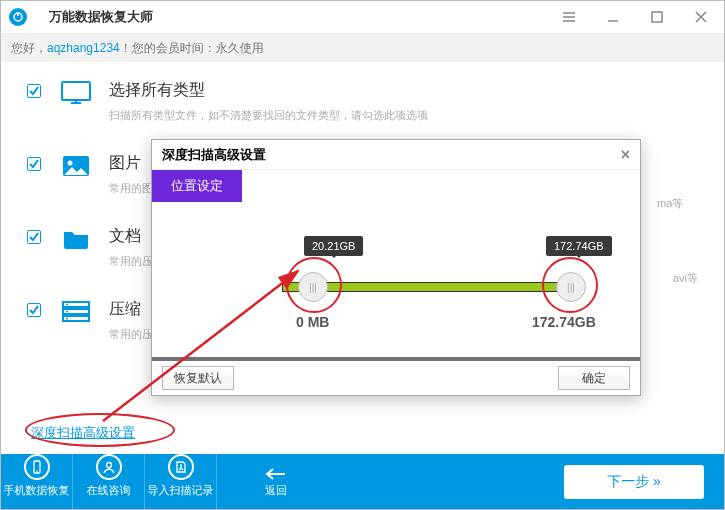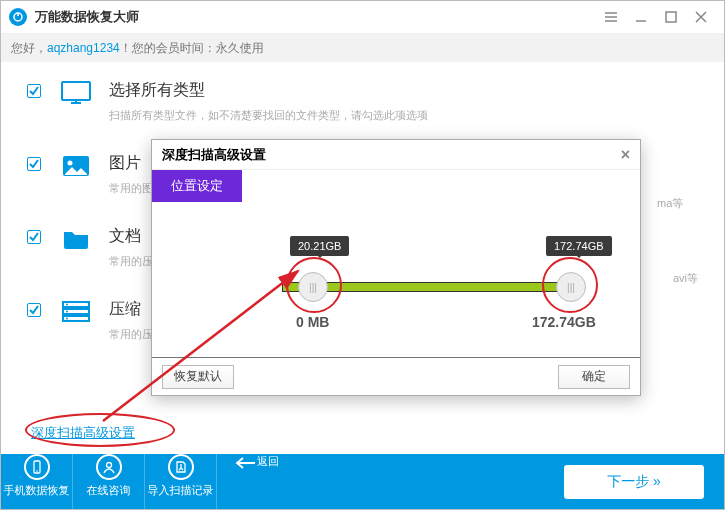--- a/index.html
+++ b/index.html
@@ -1,18 +1,18 @@
 <!DOCTYPE html>
 <html><head>
 <meta charset="utf-8">
 <style>
   * { box-sizing: border-box; margin: 0; padding: 0; font-family: "Microsoft YaHei", Arial, sans-serif; }
   body { width: 725px; height: 510px; background: #fff; border: 1px solid #bbb; position: relative; overflow: hidden; font-size: 12px; }
 
-  .titlebar { height: 32px; display: flex; align-items: center; padding: 16px 8px; border-bottom: 1px solid #eee; }
+  .titlebar { height: 32px; display: flex; align-items: center; padding: 16px 8px; border-bottom: 1px solid #eee; gap: 14px; }
   .titlebar .logo { width: 18px; height: 18px; border-radius: 50%; background: #0098e1; display: flex; align-items: center; justify-content: center; margin-right: 8px; }
   .titlebar .logo svg { width: 10px; height: 10px; }
   .titlebar .app-title { font-size: 13px; color: #333; font-weight: bold; flex: 1; }
   .wbtn { width: 30px; height: 30px; display: flex; align-items: center; justify-content: center; color: #888; }
   .wbtn svg { width: 14px; height: 14px; }
 
   .subbar { background: #f2f2f2; height: 28px; display: flex; align-items: center; padding: 0 10px; color: #777; font-size: 12px; }
   .subbar .uname { color: #0098e1; }
 
   .content { padding: 18px 26px 0 26px; }
@@ -23,47 +23,47 @@
   .row-text .t { font-size: 16px; color: #333; }
   .row-text .d { font-size: 11px; color: #aaa; margin-top: 7px; }
 
   .deepscan-link { position: absolute; left: 30px; top: 423px; color: #0098e1; font-size: 13px; text-decoration: underline; }
   .ellipse-link { position: absolute; left: 24px; top: 412px; width: 150px; height: 34px; border: 2px solid #d8232a; border-radius: 50%; pointer-events: none; }
 
   .bottombar { position: absolute; left: 0; bottom: 0; width: 100%; height: 55px; background: #0098e1; display: flex; align-items: center; color: #fff; }
   .bcell { width: 72px; display: flex; flex-direction: column; align-items: center; justify-content: flex-start; height: 100%; border-right: 1px solid rgba(255,255,255,0.25); font-size: 11px; }
   .bcell .circ { width: 26px; height: 26px; border: 2px solid #fff; border-radius: 50%; display: flex; align-items: center; justify-content: center; margin-bottom: 3px; }
   .bcell .circ svg { width: 14px; height: 14px; }
-  .back { width: 60px; display: flex; flex-direction: row; align-items: flex-start; justify-content: center; height: 100%; margin-left: 10px; font-size: 11px; }
+  .back { width: 60px; display: flex; flex-direction: column; align-items: flex-end; justify-content: center; height: 100%; margin-left: 10px; font-size: 11px; }
   .back svg { width: 22px; height: 18px; }
   .next { margin-left: auto; margin-right: 20px; background: #fff; color: #0098e1; width: 140px; height: 34px; border-radius: 3px; display: flex; align-items: center; justify-content: center; font-size: 14px; }
 
   
   .dialog { position: absolute; left: 150px; top: 138px; width: 490px; background: #fff; border: 1px solid #aaa; box-shadow: 0 4px 16px rgba(0,0,0,0.25); }
   .dialog .dtitle { height: 30px; display: flex; align-items: center; padding: 0 10px; font-size: 13px; font-weight: bold; border-bottom: 1px solid #eee; }
   .dialog .dtitle .x { margin-left: auto; color: #888; font-size: 16px; }
   .tabbar { height: 32px; display: flex; }
   .tabbar .tab { width: 90px; display: flex; align-items: center; justify-content: center; font-size: 13px; }
   .tabbar .tab.active { background: #6d28d9; color: #fff; }
   .dbody { position: relative; height: 155px; }
   .track { position: absolute; left: 130px; top: 80px; width: 300px; height: 10px; background: #9cc71c; border: 1px solid #333; }
   .handle { position: absolute; top: 70px; width: 30px; height: 30px; border-radius: 50%; background: #eee; border: 1px solid #bbb; display: flex; align-items: center; justify-content: center; color: #aaa; font-size: 10px; }
   .handle.left { left: 146px; }
   .handle.right { left: 404px; }
   .bubble { position: absolute; top: 34px; background: #3a3a3a; color: #fff; font-size: 11px; padding: 4px 8px; border-radius: 2px; }
   .bubble::after { content: ""; position: absolute; bottom: -6px; left: 50%; transform: translateX(-50%); border: 4px solid transparent; border-top-color: #3a3a3a; }
-  .bubble.left { left: 138px; }
+  .bubble.left { left: 152px; }
   .bubble.right { left: 394px; }
   .ring { position: absolute; top: 55px; width: 56px; height: 56px; border: 2px solid #d8232a; border-radius: 50%; pointer-events: none; }
   .ring.left { left: 134px; }
   .ring.right { left: 390px; }
   .lbl { position: absolute; top: 112px; font-size: 14px; font-weight: bold; color: #555; }
   .lbl.left { left: 144px; }
   .lbl.right { left: 380px; }
-  .dfooter { border-top: 1px solid #737373; height: 38px; display: flex; align-items: center; padding: 0 10px; gap: 8px; }
+  .dfooter { border-top: 4px solid #737373; height: 38px; display: flex; align-items: center; padding: 0 10px; gap: 8px; }
   .dfooter .btn { width: 72px; height: 24px; border: 1px solid #bbb; background: linear-gradient(#fff,#f3f3f3); display: flex; align-items: center; justify-content: center; font-size: 12px; color: #444; }
   .dfooter .spacer { flex: 1; }
 
   .arrow { position: absolute; left: 72px; top: 260px; width: 240px; height: 170px; pointer-events: none; }
   .suffix { position: absolute; color: #aaa; font-size: 11px; }
   .suffix.s1 { left: 656px; top: 195px; }
   .suffix.s2 { left: 672px; top: 270px; }
 </style>
 </head>
 <body>

